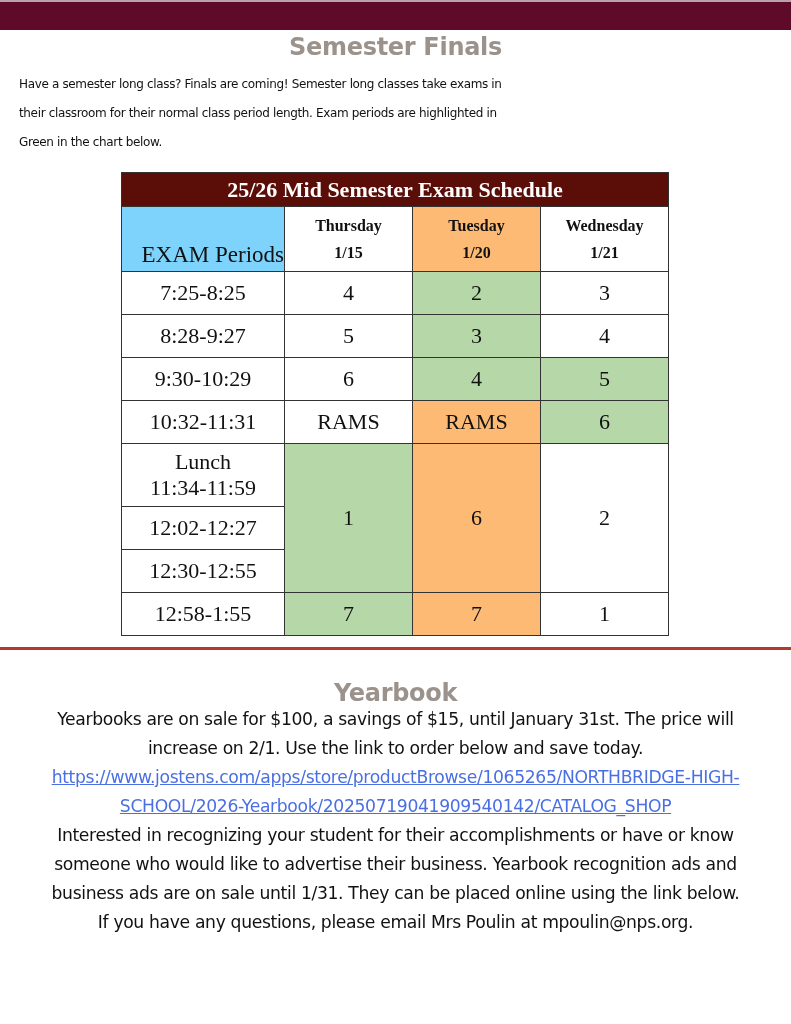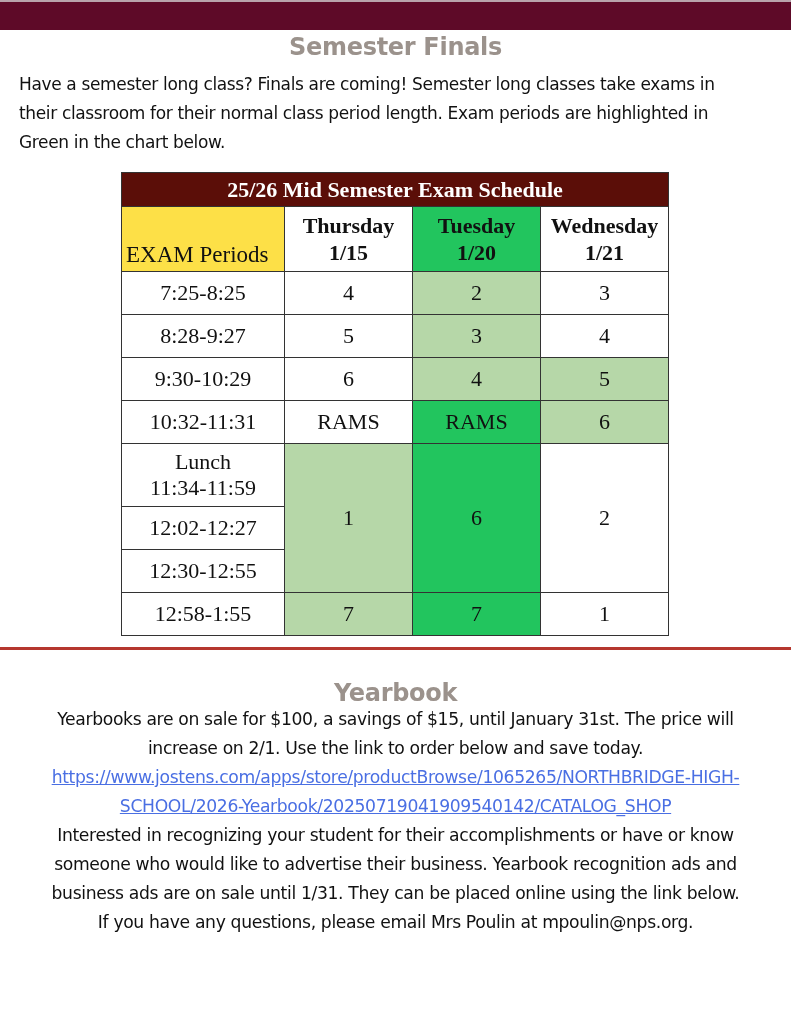--- a/index.html
+++ b/index.html
@@ -1,27 +1,27 @@
 <!DOCTYPE html>
 <html><head>
   <meta charset="utf-8">
   <style>
     html, body { margin: 0; padding: 0; background: #ffffff; }
     body { width: 791px; height: 1024px; position: relative; overflow: hidden; font-family: "DejaVu Sans", sans-serif; color: #111; }
     .top-bar { position: absolute; left: 0; top: 0; width: 791px; height: 30px; background: #5e0a28; border-top: 2px solid #b9a3ab; box-sizing: border-box; }
     .section-title { position: absolute; left: 0; width: 791px; text-align: center; font-weight: bold; color: #9b928c; font-size: 24px; font-family: "DejaVu Sans", sans-serif; letter-spacing: -0.3px; }
     #finals-title { top: 30px; height: 34px; line-height: 34px; }
-    .intro { position: absolute; left: 19px; top: 70px; width: 760px; font-size: 17px; line-height: 29px; letter-spacing: -0.35px; color: #111; }
+    .intro { position: absolute; left: 19px; top: 70px; width: 760px; font-size: 12px; line-height: 29px; letter-spacing: -0.35px; color: #111; }
     .sched { position: absolute; left: 121px; top: 172px; width: 547px; border-collapse: collapse; font-family: "Liberation Serif", serif; color: #111; table-layout: fixed; }
     .sched td, .sched th { border: 1.5px solid #333; text-align: center; vertical-align: middle; padding: 0; font-size: 22px; font-weight: normal; }
     .sched .title-cell { background: #5b0e08; color: #ffffff; font-weight: bold; font-size: 22px; height: 33px; line-height: 33px; }
-    .sched .h-period { background: #fde047; vertical-align: bottom; padding-bottom: 3px; font-size: 23px; text-align: left; padding-left: 4px; }
-    .sched .h-day { font-weight: bold; font-size: 22px; line-height: 27px; height: 64px; }
+    .sched .h-period { background: #7dd3fc; vertical-align: bottom; padding-bottom: 3px; font-size: 23px; text-align: right; padding-left: 4px; }
+    .sched .h-day { font-weight: bold; font-size: 16px; line-height: 27px; height: 64px; }
     .green { background: #b6d7a8; }
-    .gray { background: #22c55e; }
+    .gray { background: #fdba74; }
     .white { background: #ffffff; }
     .sched .row td { height: 42px; }
     .sched td.lunch { line-height: 26px; height: 62px; margin-top: 48px; }
     .sched td.short { height: 42px; }
     .divider { position: absolute; left: 0; top: 647px; width: 791px; height: 3px; background: #b5372e; }
     #yearbook-title { top: 676px; height: 34px; line-height: 34px; }
     .yb { position: absolute; left: 0; top: 705px; width: 791px; text-align: center; font-size: 17.2px; line-height: 29px; letter-spacing: -0.35px; color: #111; }
     .yb p { margin: 0; }
     .yb a { color: #4a6fe3; text-decoration: underline; }
     .yb .link-block { display: block; padding: 0 12px; }

